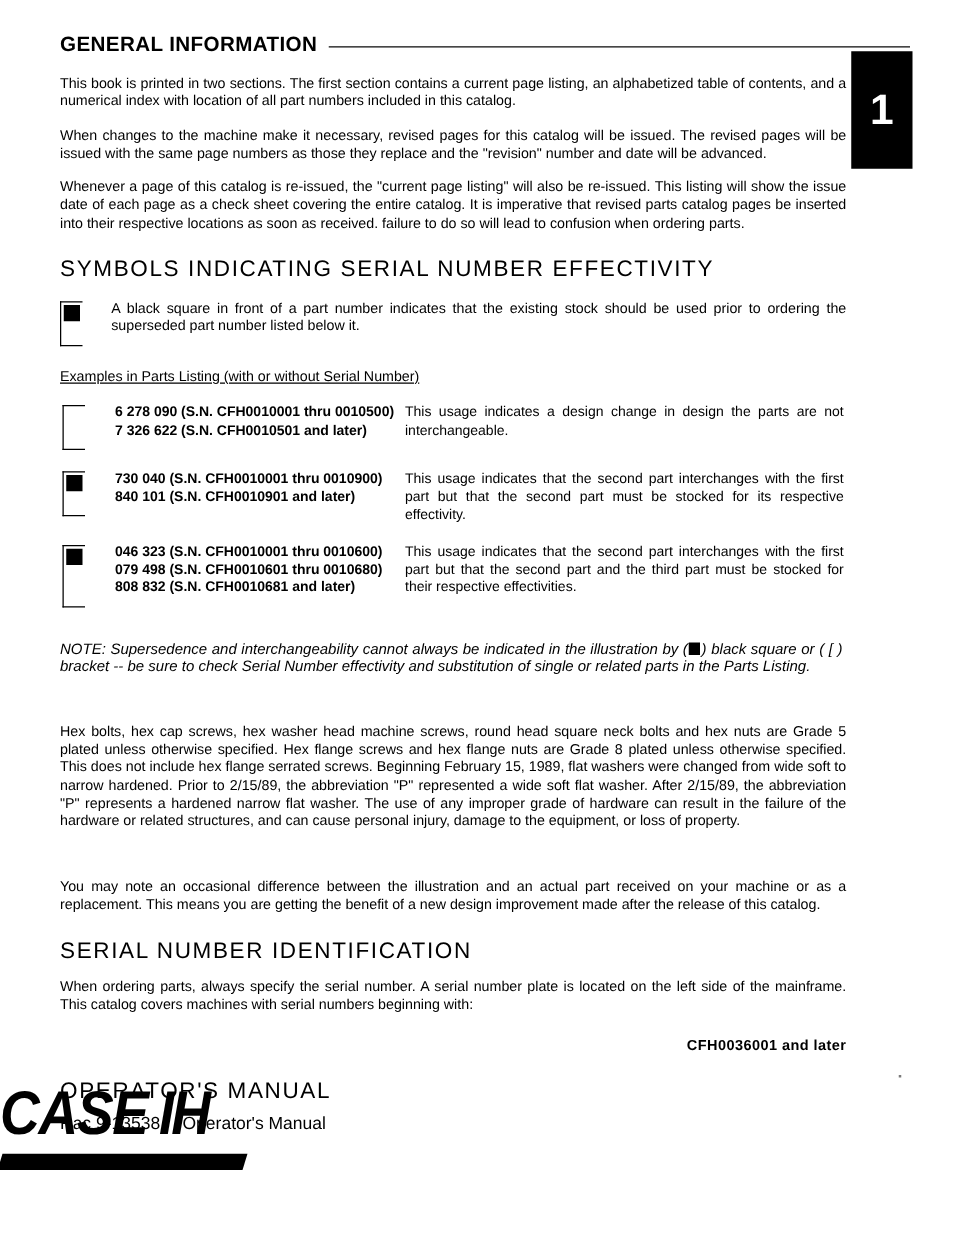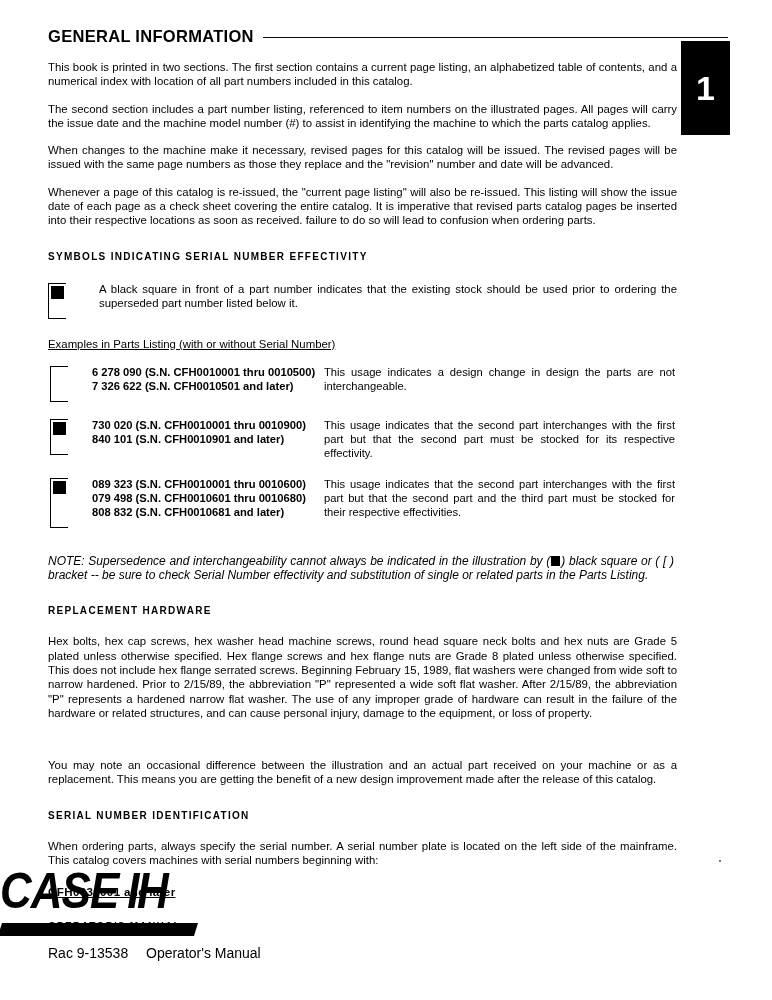--- a/index.html
+++ b/index.html
@@ -74,22 +74,22 @@
     line-height: 14.3px;
     text-align: justify;
     text-justify: inter-word;
   }
   p.para.last {
     margin-bottom: 0;
   }
 
   h2.section-head {
     margin: 0;
-    font-size: 10px;
-    font-weight: bold;
+    font-size: 18px;
+    font-weight: normal;
     letter-spacing: 1.3px;
     line-height: 14px;
   }
 
   
   .sp-22 { height: 22px; }
   .sp-18 { height: 18px; }
   .sp-16 { height: 16px; }
   .sp-14 { height: 14px; }
   .sp-12 { height: 12px; }
@@ -115,21 +115,21 @@
   }
   .bracket .sq {
     position: absolute;
     left: 2px;
     top: 2px;
     width: 13px;
     height: 13px;
     background: #000;
   }
   .symbol-text {
-    margin-left: 33px;
+    margin-left: 23px;
     font-size: 11.4px;
     line-height: 14.3px;
     text-align: justify;
     width: 600px;
   }
 
   
   .examples-intro {
     font-size: 11.4px;
     line-height: 14.3px;
@@ -174,26 +174,25 @@
     display: inline-block;
     width: 9px;
     height: 10px;
     background: #000;
     vertical-align: -1px;
     margin: 0 1px;
   }
 
   
   .serial-callout {
-    text-align: left;
+    text-align: right;
     font-size: 11.6px;
     font-weight: bold;
     letter-spacing: 0.35px;
     width: 629px;
-    text-decoration: underline;
   }
 
   
   .manual-row {
     font-size: 14px;
     line-height: 14.3px;
     display: flex;
   }
   .manual-code { width: 98px; flex: 0 0 auto; }
 
@@ -250,21 +249,20 @@
     <div class="title-rule"></div>
   </div>
 
   <div class="section-tab">
     <span>1</span>
   </div>
 
   <div class="body-col">
 
     <p class="para">This book is printed in two sections.  The first section contains a current page listing, an alphabetized table of contents, and a numerical index with location of all part numbers included in this catalog.</p>
-    <p class="para">The second section includes a part number listing, referenced to item numbers on the illustrated pages.  All pages will carry the issue date and the machine model number (#) to assist in identifying the machine to which the parts catalog applies.</p>
     <p class="para">When changes to the machine make it necessary, revised pages for this catalog will be issued.  The revised pages will be issued with the same page numbers as those they replace and the "revision" number and date will be advanced.</p>
     <p class="para last">Whenever a page of this catalog is re-issued, the "current page listing" will also be re-issued.  This listing will show the issue date of each page as a check sheet covering the entire catalog.  It is imperative that revised parts catalog pages be inserted into their respective locations as soon as received.  failure to do so will lead to confusion when ordering parts.</p>
 
     <div class="sp-22"></div>
 
     <h2 class="section-head">SYMBOLS INDICATING SERIAL NUMBER EFFECTIVITY</h2>
 
     <div class="sp-18"></div>
 
     <div class="symbol-block">
@@ -291,49 +289,48 @@
       <div class="example-desc">This usage indicates a design change in design the parts are not interchangeable.</div>
     </div>
 
     <div class="example-row">
       <div class="br-wrap">
         <div class="bracket">
           <div class="sq"></div>
         </div>
       </div>
       <div class="example-parts">
-        <div>730 020 (S.N. CFH0010001 thru 0010900)</div>
+        <div>730 040 (S.N. CFH0010001 thru 0010900)</div>
         <div>840 101 (S.N. CFH0010901 and later)</div>
       </div>
       <div class="example-desc">This usage indicates that the second part interchanges with the first part but that the second part must be stocked for its respective effectivity.</div>
     </div>
 
     <div class="example-row">
       <div class="br-wrap">
         <div class="bracket tall">
           <div class="sq"></div>
         </div>
       </div>
       <div class="example-parts">
-        <div>089 323 (S.N. CFH0010001 thru 0010600)</div>
+        <div>046 323 (S.N. CFH0010001 thru 0010600)</div>
         <div>079 498 (S.N. CFH0010601 thru 0010680)</div>
         <div>808 832 (S.N. CFH0010681 and later)</div>
       </div>
       <div class="example-desc">This usage indicates that the second part interchanges with the first part but that the second part and the third part must be stocked for their respective effectivities.</div>
     </div>
 
     <div class="sp-10"></div>
 
     <div class="note">
       <span>NOTE:  Supersedence and interchangeability cannot always be indicated in the illustration by (</span><span class="inline-sq"></span><span>) black square or ( [ ) bracket -- be sure to check Serial Number effectivity and substitution of single or related parts in the Parts Listing.</span>
     </div>
 
     <div class="sp-22"></div>
 
-    <h2 class="section-head">REPLACEMENT HARDWARE</h2>
     <div class="sp-16"></div>
     <p class="para last">Hex bolts, hex cap screws, hex washer head machine screws, round head square neck bolts and hex nuts are Grade 5 plated unless otherwise specified.  Hex flange screws and hex flange nuts are Grade 8 plated unless otherwise specified. This does not include hex flange serrated screws.  Beginning February 15, 1989, flat washers were changed from wide soft to narrow hardened.  Prior to 2/15/89, the abbreviation "P" represented a wide soft flat washer.  After 2/15/89, the abbreviation "P" represents a hardened narrow flat washer.  The use of any improper grade of hardware can result in the failure of the hardware or related structures, and can cause personal injury, damage to the equipment, or loss of property.</p>
 
     <div class="sp-22"></div>
 
     <div class="sp-16"></div>
     <p class="para last">You may note an occasional difference between the illustration and an actual part received on your machine or as a replacement.  This means you are getting the benefit of a new design improvement made after the release of this catalog.</p>
 
     <div class="sp-22"></div>
 

